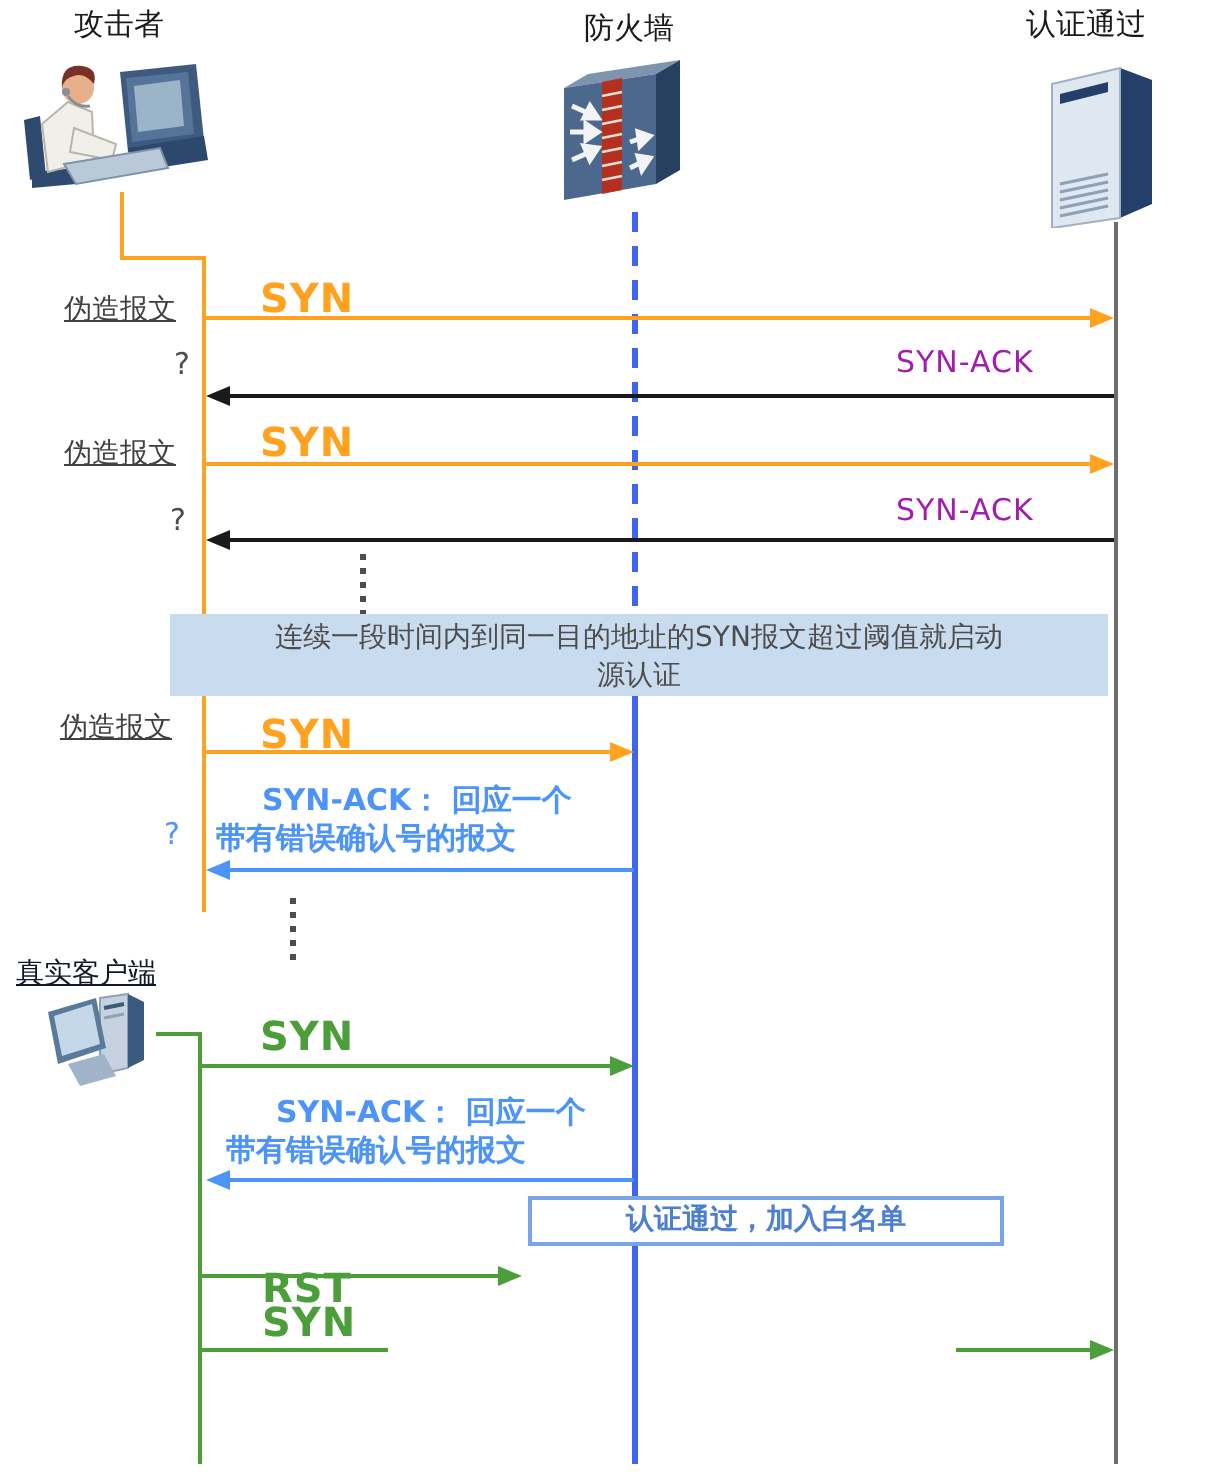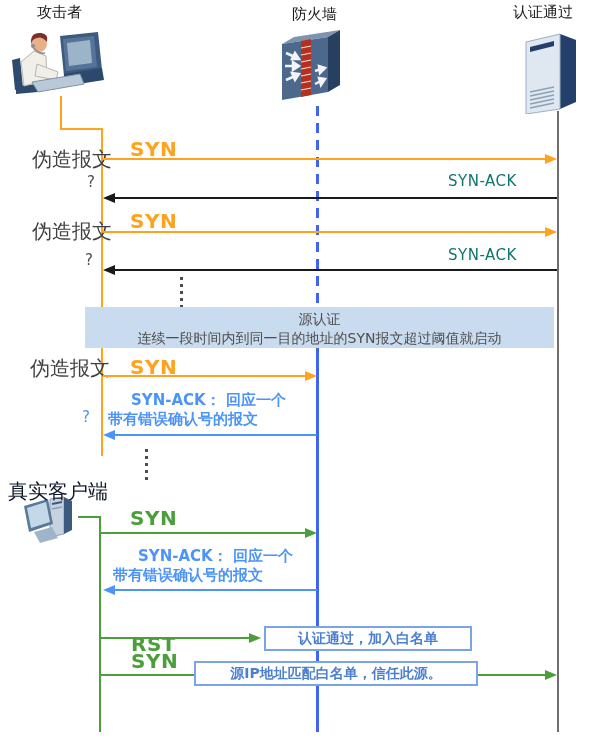--- a/index.html
+++ b/index.html
@@ -1,24 +1,24 @@
 <!DOCTYPE html>
 <html><head>
 <meta charset="utf-8">
 <style>
   html,body{margin:0;padding:0;background:#fff;}
   #canvas{position:relative;width:613px;height:739px;background:#fff;overflow:hidden;
           font-family:"DejaVu Sans","Liberation Sans",sans-serif;}
   .abs{position:absolute;}
-  .cn{font-size:20px;color:#404040;white-space:nowrap;}
+  .cn{font-size:14px;color:#404040;white-space:nowrap;text-decoration:underline;}
   .hdr{font-size:15px;color:#1a1a1a;white-space:nowrap;}
   .lat{font-size:20px;font-weight:bold;letter-spacing:.5px;white-space:nowrap;}
   .lat-orange{color:#FFA21F;}
   .lat-green{color:#4C9E3B;}
-  .synack{font-size:15px;color:#0f766e;letter-spacing:.5px;white-space:nowrap;}
+  .synack{font-size:15px;color:#a21caf;letter-spacing:.5px;white-space:nowrap;}
   .q{font-size:15px;color:#4D4D4D;}
   .q-blue{color:#4D94F8;}
   .blue-msg{font-size:15px;font-weight:bold;color:#4D94F8;white-space:nowrap;}
   .hline{height:2px;}
   .vline{width:2px;}
   .orange-bg{background:#FFA21F;}
   .black-bg{background:#1a1a1a;}
   .green-bg{background:#4C9E3B;}
   .blue-bg{background:#4D94F8;}
   .fw-dash{width:3px;background:repeating-linear-gradient(to bottom,#3E64F0 0 10px,transparent 10px 17px);}
@@ -146,22 +146,22 @@
   <div class="abs ah ah-r-orange" style="left:545px;top:227px;"></div>
 
   <div class="abs q" style="left:85px;top:251px;">?</div>
   <div class="abs synack" style="left:448px;top:246px;">SYN-ACK</div>
   <div class="abs hline black-bg" style="left:115px;top:269px;width:442px;"></div>
   <div class="abs ah ah-l-black" style="left:103px;top:265px;"></div>
 
   <div class="abs dots" style="left:180px;top:277px;height:30px;"></div>
 
   <div class="abs band" style="left:85px;top:307px;width:469px;height:41px;">
+    <div>连续一段时间内到同一目的地址的SYN报文超过阈值就启动</div>
     <div>源认证</div>
-    <div>连续一段时间内到同一目的地址的SYN报文超过阈值就启动</div>
   </div>
 
   <div class="abs cn" style="left:30px;top:355px;">伪造报文</div>
   <div class="abs lat lat-orange" style="left:130px;top:355px;">SYN</div>
   <div class="abs hline orange-bg" style="left:103px;top:375px;width:202px;"></div>
   <div class="abs ah ah-r-orange" style="left:305px;top:371px;"></div>
 
   <div class="abs blue-msg" style="left:131px;top:391px;">SYN-ACK： 回应一个</div>
   <div class="abs blue-msg" style="left:108px;top:410px;">带有错误确认号的报文</div>
   <div class="abs q q-blue" style="left:82px;top:408px;">?</div>
@@ -177,21 +177,20 @@
   <div class="abs ah ah-r-green" style="left:305px;top:528px;"></div>
 
   <div class="abs blue-msg" style="left:138px;top:547px;">SYN-ACK： 回应一个</div>
   <div class="abs blue-msg" style="left:113px;top:566px;">带有错误确认号的报文</div>
   <div class="abs hline blue-bg" style="left:115px;top:589px;width:202px;"></div>
   <div class="abs ah ah-l-blue" style="left:103px;top:585px;"></div>
 
   <div class="abs lat lat-green" style="left:131px;top:632px;">RST</div>
   <div class="abs hline green-bg" style="left:101px;top:637px;width:148px;"></div>
   <div class="abs ah ah-r-green" style="left:249px;top:633px;"></div>
-  <div class="abs bluebox" style="left:264px;top:626px;width:208px;height:25px;font-family:Liberation Serif, serif;">认证通过，加入白名单</div>
+  <div class="abs bluebox" style="left:264px;top:598px;width:238px;height:25px;font-family:Liberation Serif, serif;">认证通过，加入白名单</div>
 
   <div class="abs lat lat-green" style="left:131px;top:649px;">SYN</div>
   <div class="abs hline green-bg" style="left:101px;top:674px;width:93px;"></div>
-  <div class="abs bluebox" style="left:194px;top:661px;width:284px;height:25px;">源IP地址匹配白名单，信任此源。</div>
   <div class="abs hline green-bg" style="left:478px;top:674px;width:67px;"></div>
   <div class="abs ah ah-r-green" style="left:545px;top:670px;"></div>
 
 </div>
 
 </body></html>

